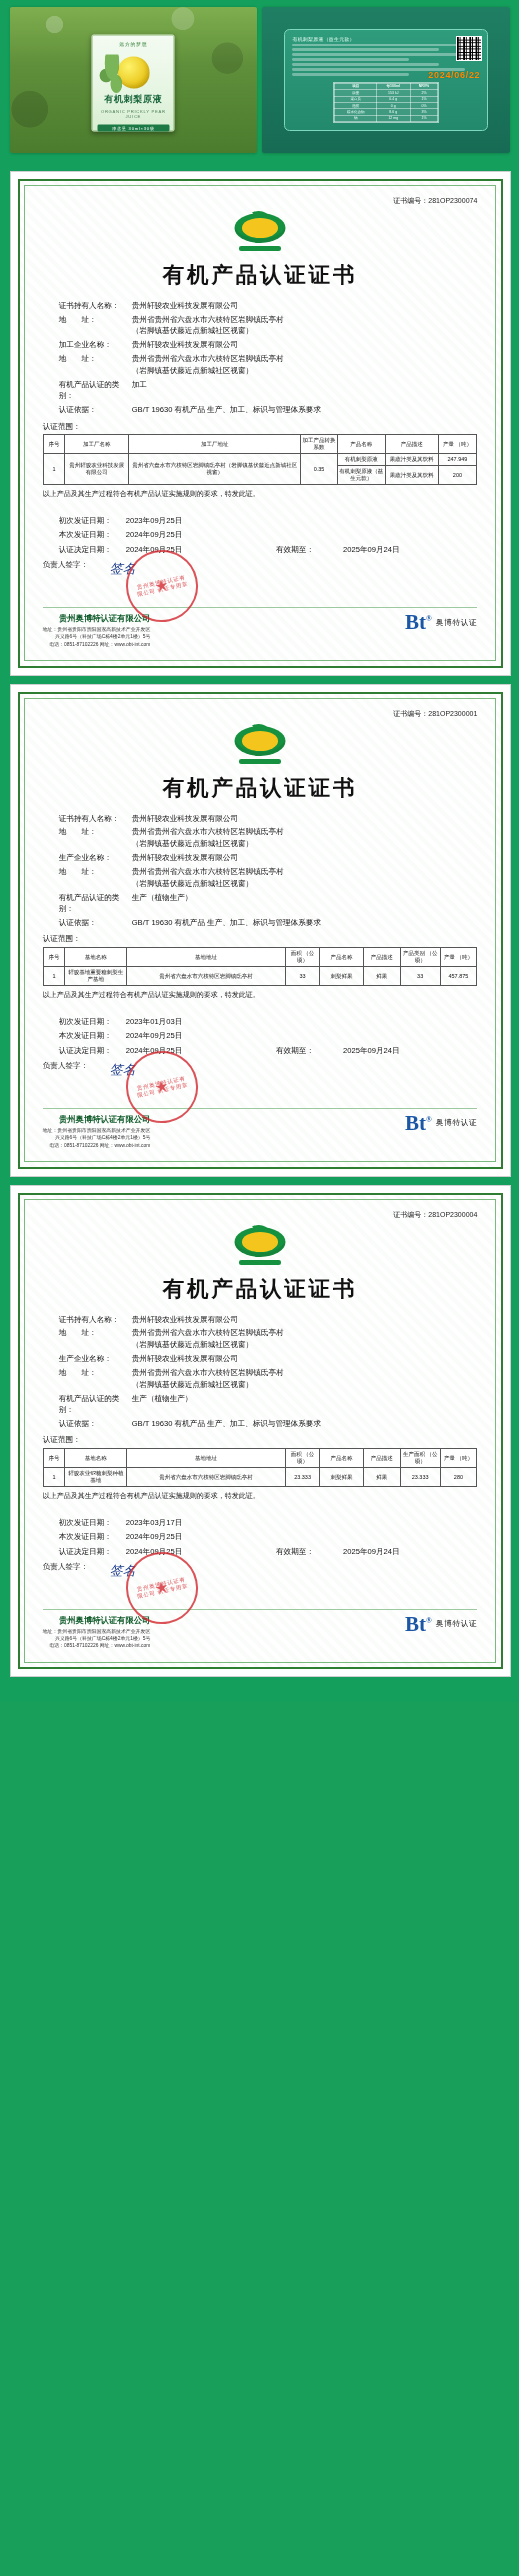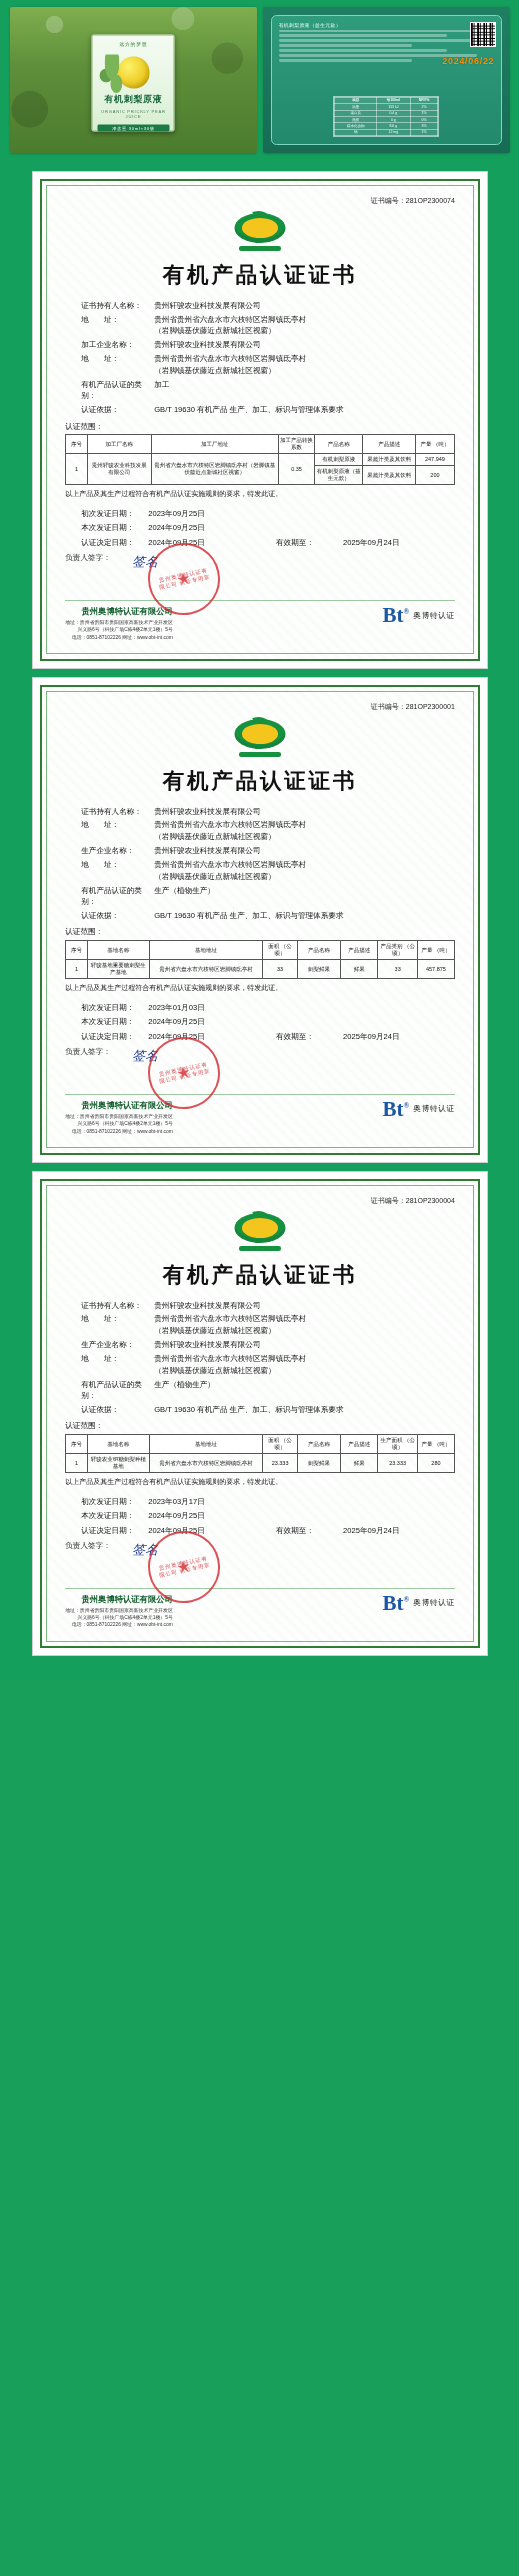--- a/index.html
+++ b/index.html
@@ -103,21 +103,21 @@
   .pkg .psub{
     margin-top:2.8px;font-size:4.2px;color:#4b7f58;letter-spacing:0.7px;
   }
   .pkg .pbar{
     margin-top:5.5px;height:7.6px;background:#1d7a44;border-radius:1.4px;
     color:#fff;font-size:4.2px;line-height:7.6px;letter-spacing:0.7px;
   }
   
   .photo-right{
     background:linear-gradient(180deg,#1f7f63 0%,#176b54 100%);
-    padding:8px;
+    padding:22px;
     box-sizing:border-box;
   }
   .label-card{
     width:100%;height:100%;
     background:linear-gradient(180deg,#2f9c7c 0%,#23896c 100%);
     border:1.4px solid #7fd8bd;
     border-radius:5.5px;
     box-sizing:border-box;
     padding:5.5px 7px;
     position:relative;
@@ -152,21 +152,21 @@
     width:104px;background:rgba(255,255,255,.12);
     border:0.7px solid rgba(255,255,255,.5);
   }
   .nutri table{width:100%;border-collapse:collapse;}
   .nutri td,.nutri th{
     border:0.7px solid rgba(255,255,255,.45);
     font-size:3.5px;color:#f2fffa;padding:0.7px 1.4px;text-align:center;
   }
   
   .cert{
-    width:456px;
+    width:501px;
     margin:8.3px auto;
     background:#ffffff;
     border:0.7px solid #cfcfcf;
     box-sizing:border-box;
     padding:7px;
   }
   .cert-inner{
     border:2.1px double #2e7d32;
     padding:4.2px;
     box-sizing:border-box;
@@ -245,21 +245,21 @@
     padding:2.1px 1.4px;
     text-align:center;
     vertical-align:middle;
     line-height:1.25;
     color:#111;
   }
   table.ctab th{background:#fff;font-weight:normal;}
   .note{
     font-size:7px;margin-top:4.2px;color:#111;
   }
-  .dates{margin-top:7px;}
+  .dates{margin-top:14px;}
   .dates .field .lbl{width:67px;flex:0 0 67px;}
   .dates .two{display:flex;}
   .dates .two .field{flex:1;margin:1.4px 0;}
   .sign-area{
     position:relative;
     height:40px;
     margin-top:2.8px;
   }
   .sign-line{
     display:flex;font-size:7.6px;margin:2.8px 0;

